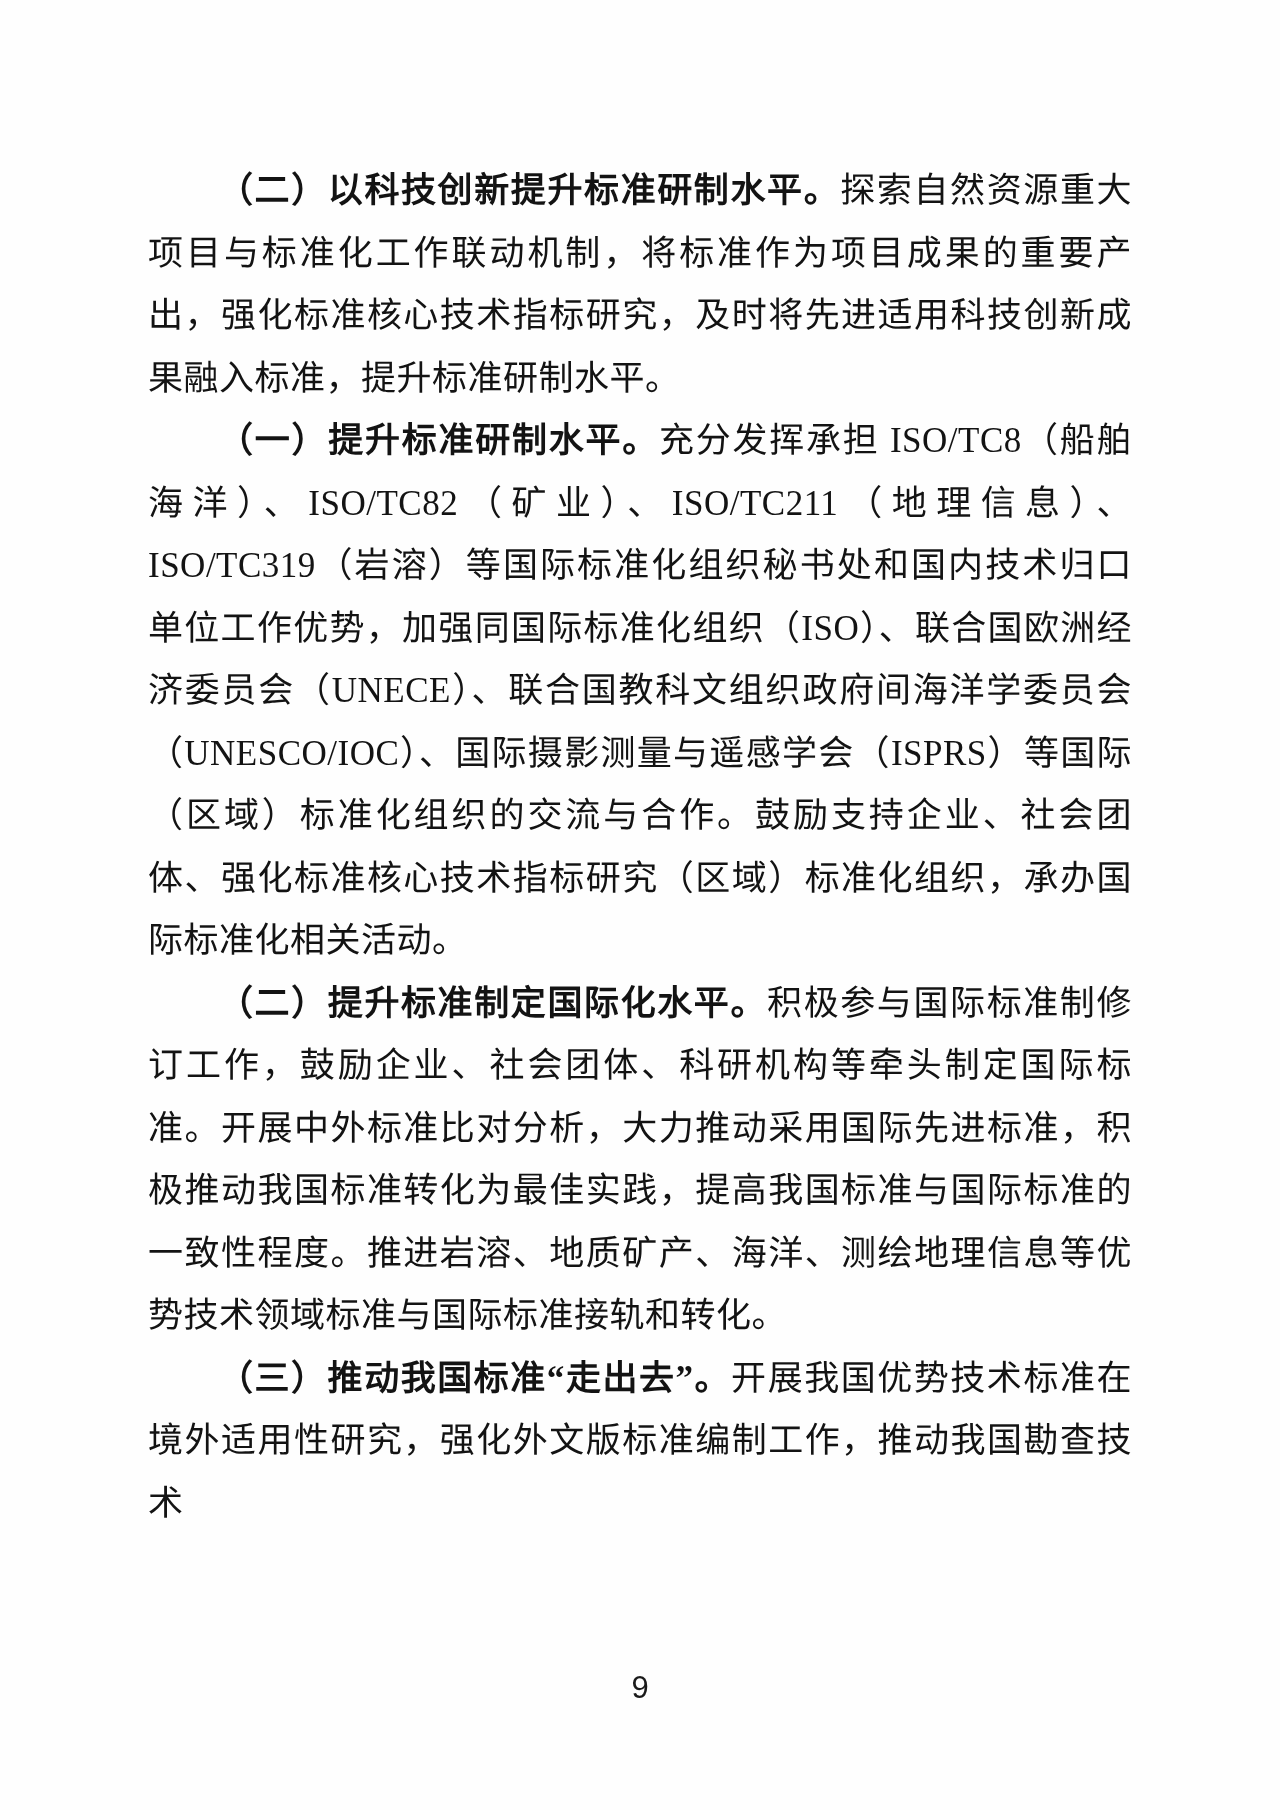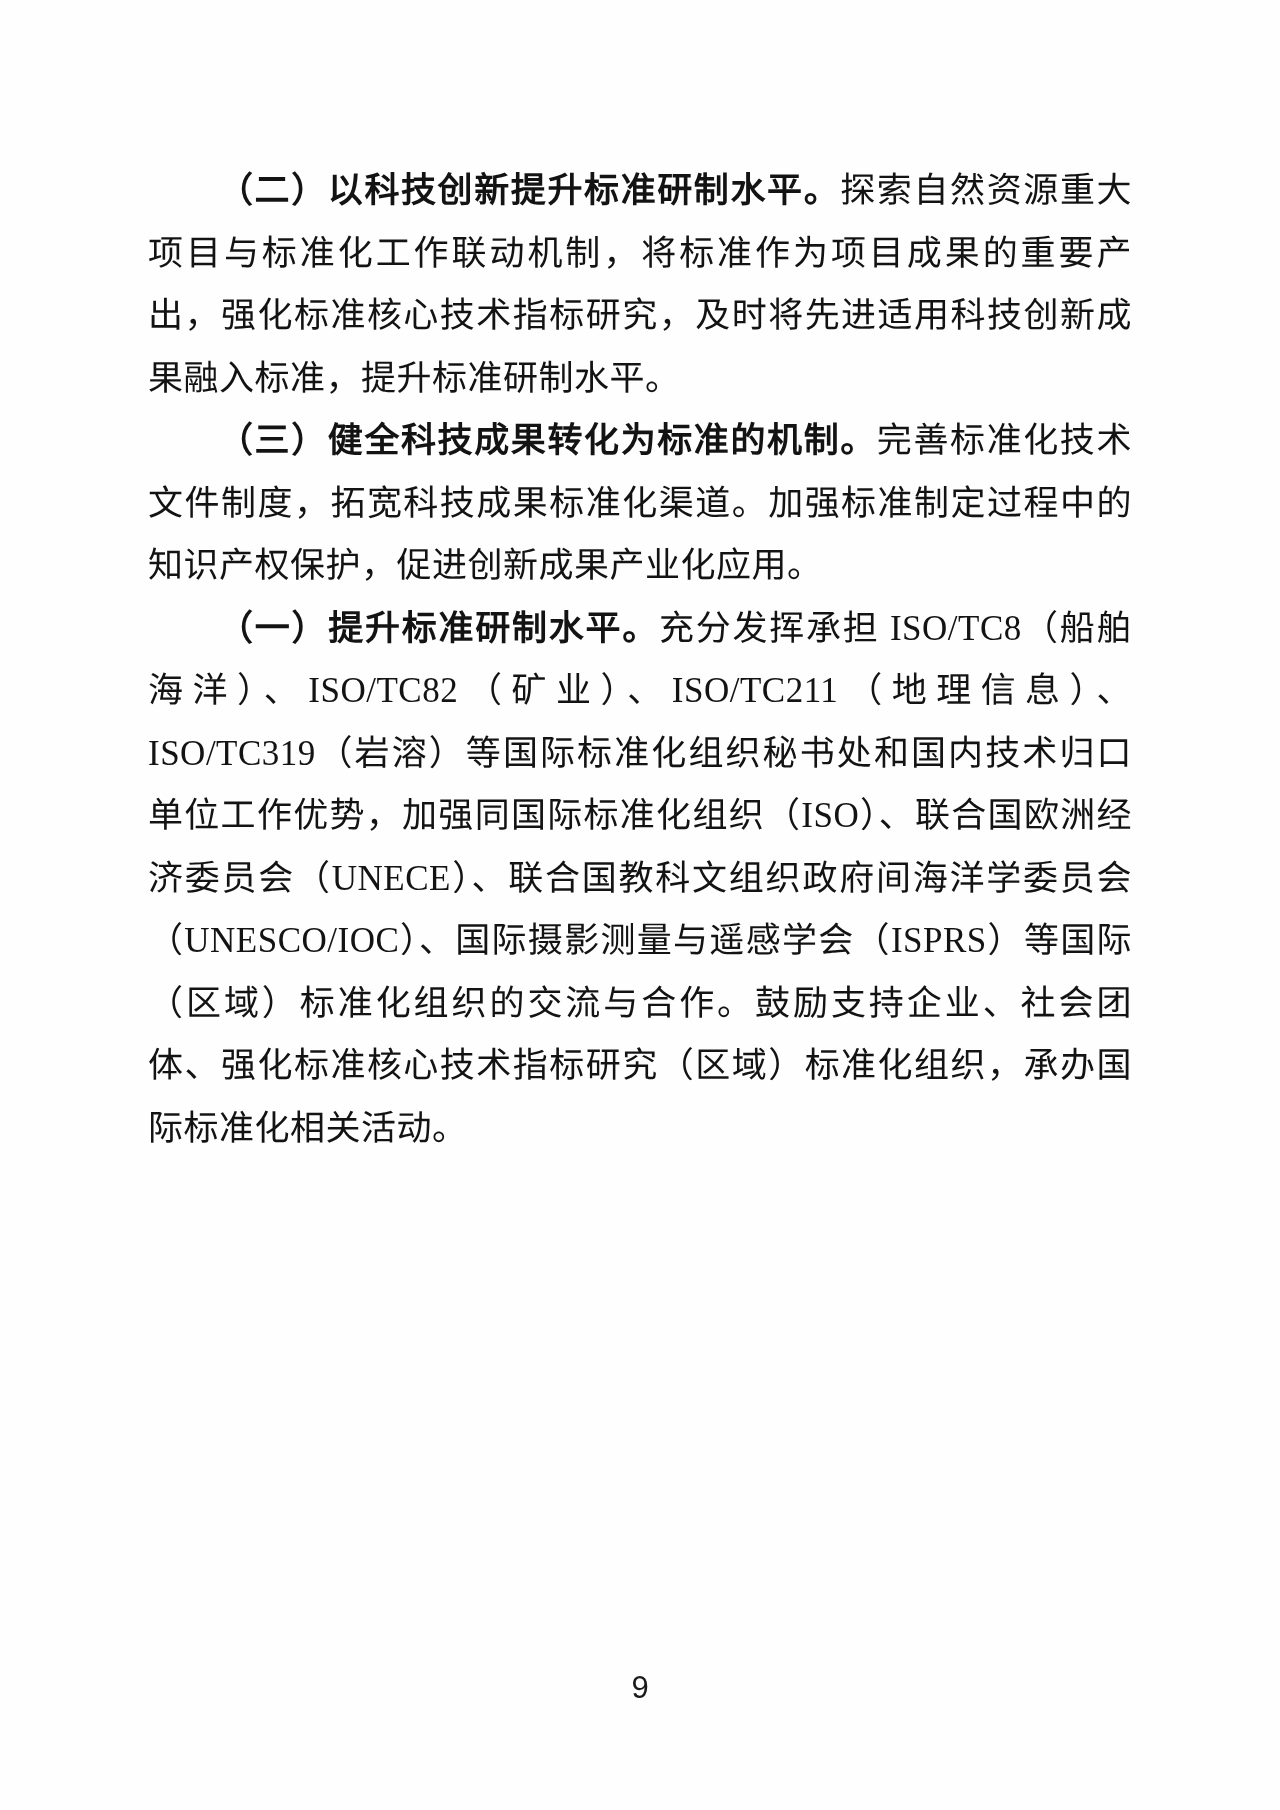--- a/index.html
+++ b/index.html
@@ -55,23 +55,24 @@
   }
 </style>
 </head>
 <body>
 
 <div class="page">
   <div class="text-block">
 
     <p class="para"><span class="lead">（二）以科技创新提升标准研制水平。</span><span class="body-run">探索自然资源重大项目与标准化工作联动机制，将标准作为项目成果的重要产出，强化标准核心技术指标研究，及时将先进适用科技创新成果融入标准，提升标准研制水平。</span></p>
 
-    <p class="para"><span class="lead">（三）健全科技成果转化为标准的机制。</span><span class="body-run">完善标准化技术文件制度，拓宽科技成果标准化渠道。加强标准制定过程中的知识产权保护，促进创新成果产业化应用。</span></p>
 
 
     <p class="para"><span class="lead">（一）提升标准研制水平。</span><span class="body-run">充分发挥承担 ISO/TC8（船舶海洋）、ISO/TC82（矿业）、ISO/TC211（地理信息）、ISO/TC319（岩溶）等国际标准化组织秘书处和国内技术归口单位工作优势，加强同国际标准化组织（ISO）、联合国欧洲经济委员会（UNECE）、联合国教科文组织政府间海洋学委员会（UNESCO/IOC）、国际摄影测量与遥感学会（ISPRS）等国际（区域）标准化组织的交流与合作。鼓励支持企业、社会团体、强化标准核心技术指标研究（区域）标准化组织，承办国际标准化相关活动。</span></p>
 
+    <p class="para"><span class="lead">（二）提升标准制定国际化水平。</span><span class="body-run">积极参与国际标准制修订工作，鼓励企业、社会团体、科研机构等牵头制定国际标准。开展中外标准比对分析，大力推动采用国际先进标准，积极推动我国标准转化为最佳实践，提高我国标准与国际标准的一致性程度。推进岩溶、地质矿产、海洋、测绘地理信息等优势技术领域标准与国际标准接轨和转化。</span></p>
 
+    <p class="para"><span class="lead">（三）推动我国标准“走出去”。</span><span class="body-run">开展我国优势技术标准在境外适用性研究，强化外文版标准编制工作，推动我国勘查技术</span></p>
 
   </div>
 
   <div class="page-number">9</div>
 </div>
 
 </body></html>

